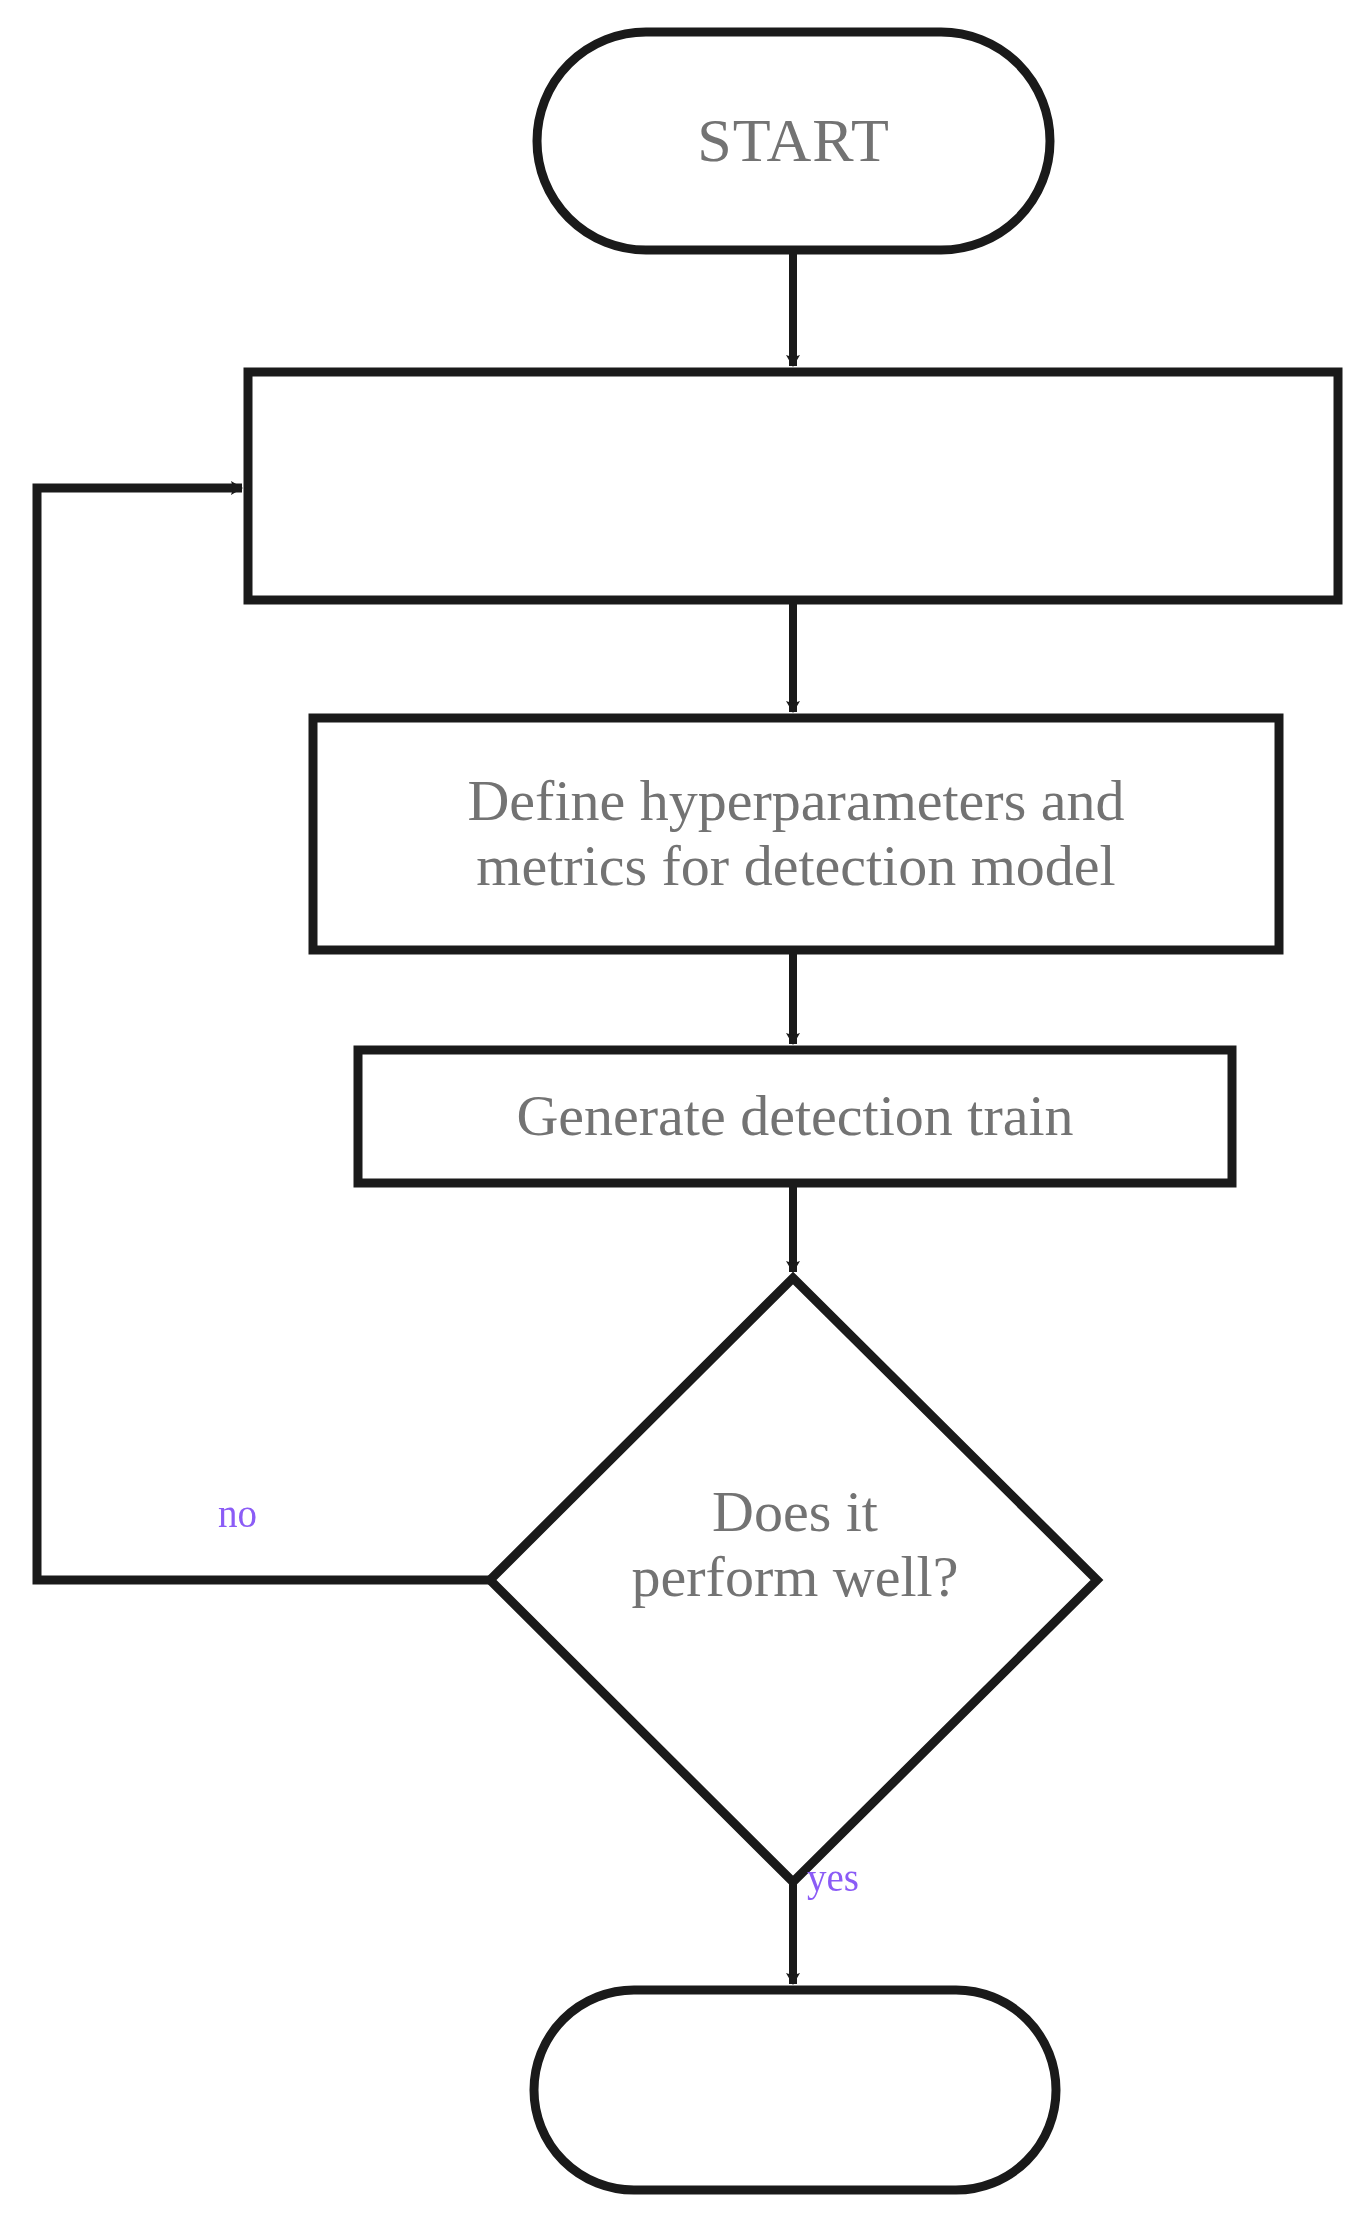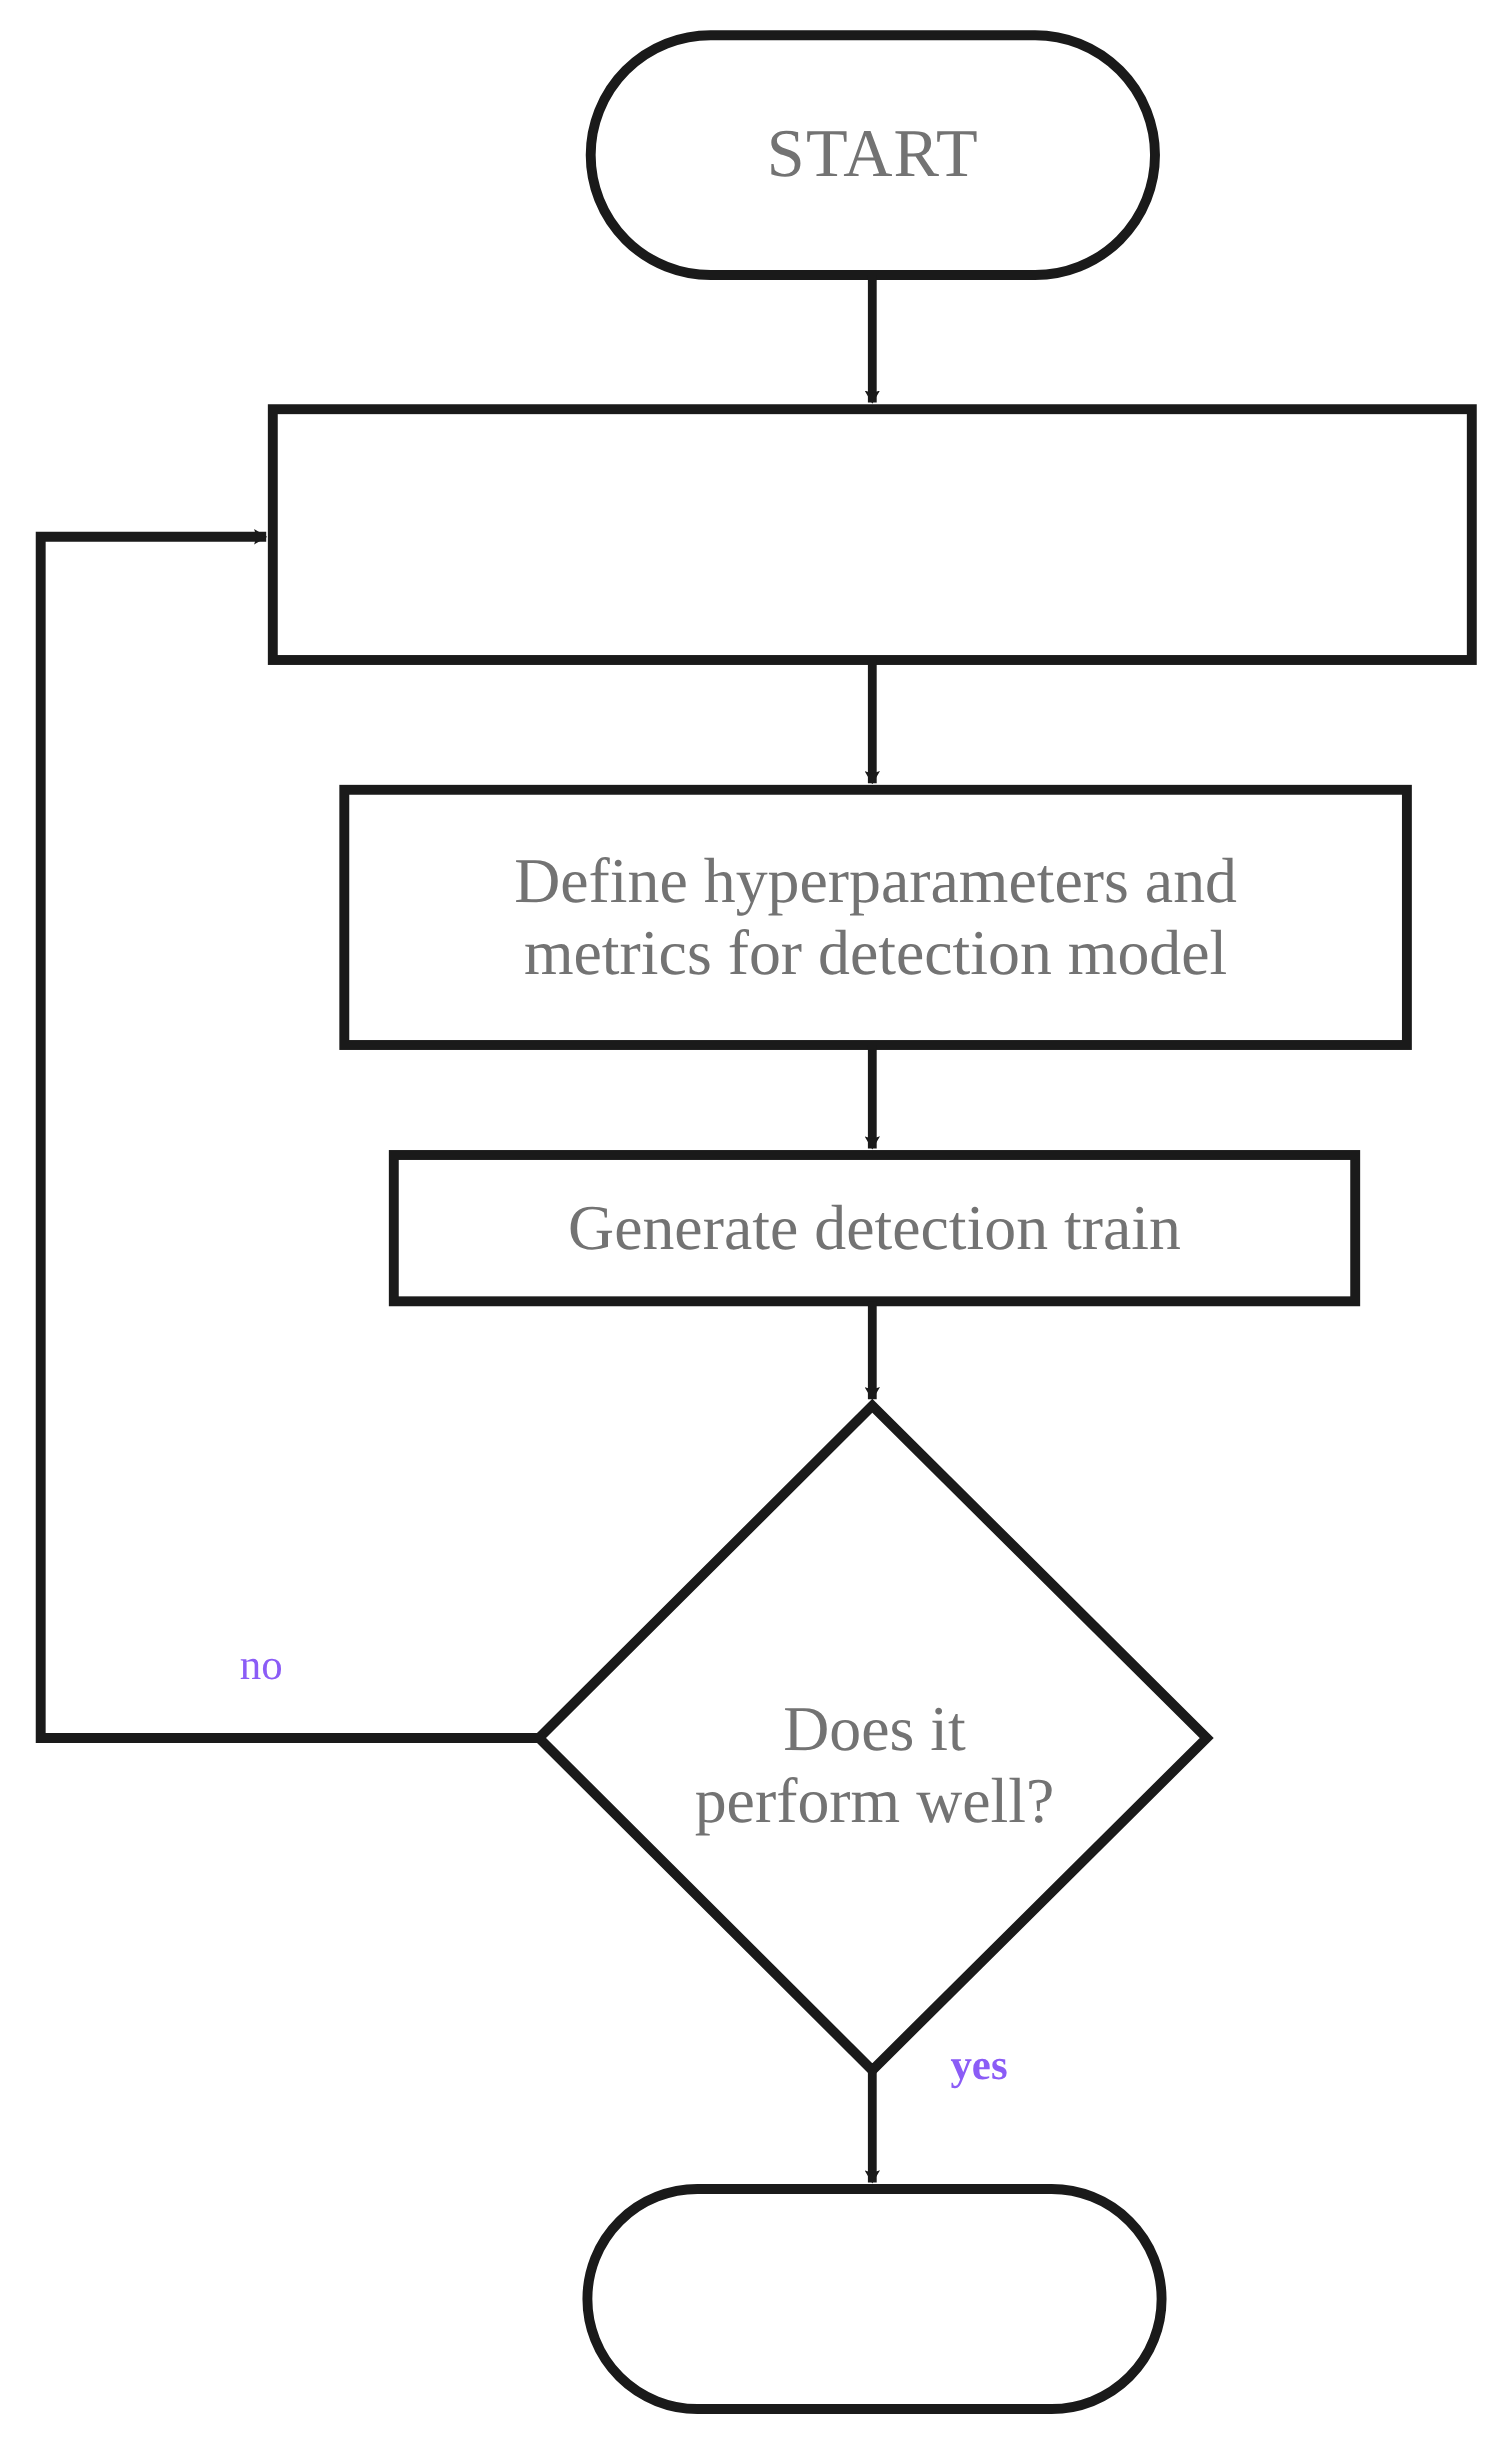--- a/index.html
+++ b/index.html
@@ -83,21 +83,21 @@
   </svg>
 
   <div class="node-label terminal-text" style="left:537px; top:32px; width:513px; height:218px;">START</div>
 
 
   <div class="node-label process-text" style="left:313px; top:718px; width:966px; height:232px;">Define hyperparameters and
 metrics for detection model</div>
 
   <div class="node-label process-text" style="left:358px; top:1050px; width:874px; height:133px;">Generate detection train</div>
 
-  <div class="node-label decision-text" style="left:560px; top:1500px; width:470px; height:210px;">Does it
+  <div class="node-label decision-text" style="left:560px; top:1440px; width:470px; height:210px;">Does it
 perform well?</div>
 
 
   <div class="edge-label" style="left:218px; top:1494px;">no</div>
 
-  <div class="edge-label" style="left:864px; top:1858px;font-weight:bold;">yes</div>
+  <div class="edge-label" style="left:807px; top:1858px;">yes</div>
 
 </div>
 
 </body></html>

